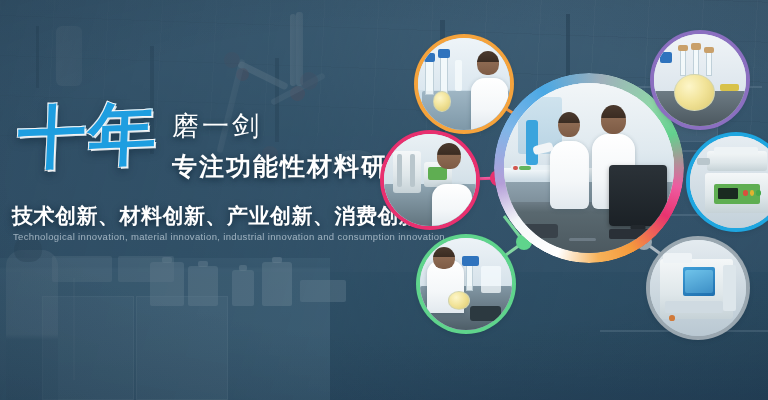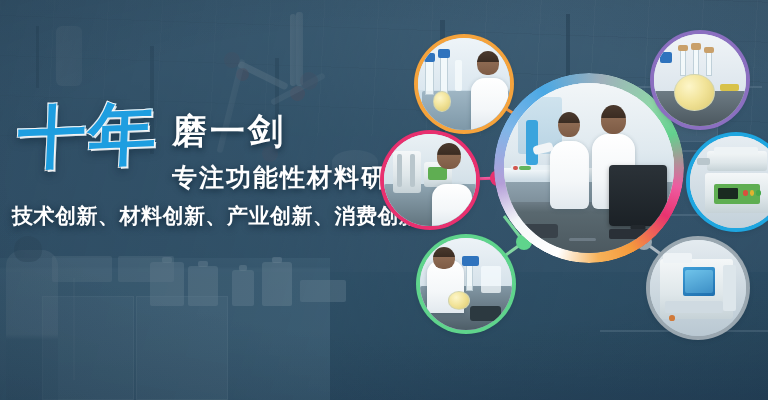--- a/index.html
+++ b/index.html
@@ -128,21 +128,21 @@
     transform:skewX(-5deg) rotate(-2.5deg);
     background:linear-gradient(180deg,#4fc2f3 0%,#22a0e2 48%,#0f7cc0 100%);
     -webkit-background-clip:text;
     background-clip:text;
   }
   .head-right {
     margin-left:14px; padding-top:4px;
     display:flex; flex-direction:column; gap:6px;
   }
   .h-line1 {
-    font-size:35px; font-weight:700; color:#ffffff; letter-spacing:3px;
+    font-size:27px; font-weight:400; color:#ffffff; letter-spacing:3px;
     text-shadow:0 2px 6px rgba(6,26,42,.75);
   }
   .h-line2 {
     font-size:25px; font-weight:700; color:#ffffff; letter-spacing:2px;
     text-shadow:0 2px 6px rgba(6,26,42,.75);
   }
 
   .tagline {
     position:absolute; left:12px; top:202px;
     font-size:21px; font-weight:700; color:#ffffff; letter-spacing:.5px;
@@ -331,20 +331,21 @@
 
     <div class="headline-row">
       <div class="brush">十年</div>
       <div class="head-right">
         <div class="h-line1">磨一剑</div>
         <div class="h-line2">专注功能性材料研发</div>
       </div>
     </div>
 
     <div class="tagline">技术创新、材料创新、产业创新、消费创新</div>
+    <div class="subline">Technological innovation, material innovation, industrial innovation and consumption innovation</div>
   </div>
 
   <div class="collage">
 
     <svg width="370" height="360" viewBox="0 0 370 360">
       <defs>
         <linearGradient id="gOr" x1="0" y1="0" x2="1" y2="1">
           <stop offset="0" stop-color="#f7b259"></stop>
             <stop offset="1" stop-color="#f08a3a"></stop>
         </linearGradient>

